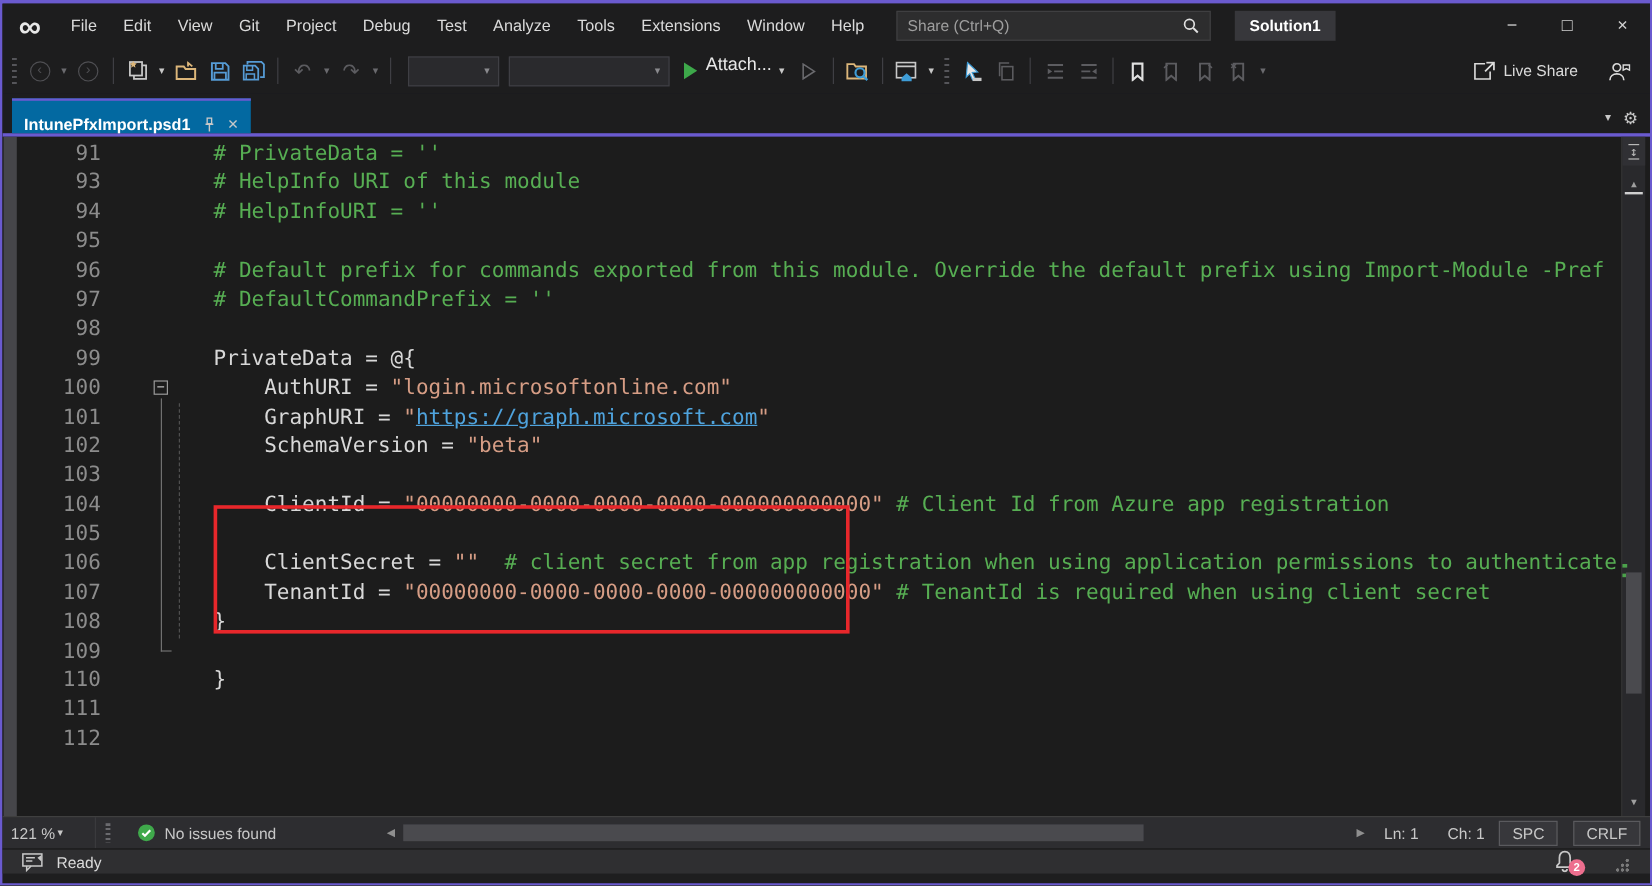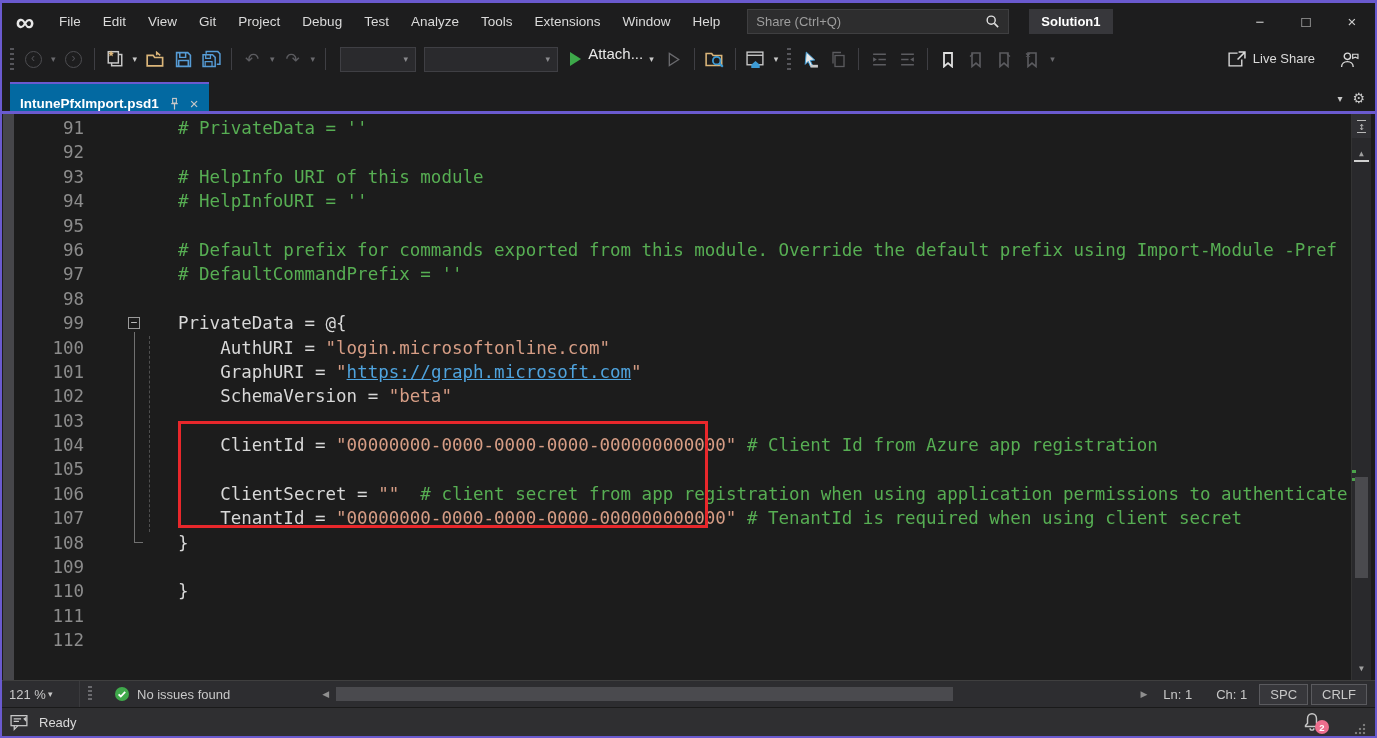--- a/index.html
+++ b/index.html
@@ -78,25 +78,25 @@
     border-top:1px solid #3F3F3F;display:flex;align-items:center;font-size:13px;color:#C8C8C8;}
   .zoombox{width:78px;height:100%;display:flex;align-items:center;
     padding:0 7px;border-right:1px solid #3A3A3D;}
   .vgrip{width:4px;height:16px;margin:0 8px;background:repeating-linear-gradient(to bottom,#6a6a6e 0 2px,transparent 2px 4px);}
   .issues{display:flex;align-items:center;gap:7px;margin-left:14px;}
   .hscroll{flex:1;display:flex;align-items:center;margin-left:88px;height:100%;}
   .harrow{font-size:9px;color:#8F8F8F;padding:0 4px;}
   .htrack{flex:1;height:100%;position:relative;}
   .hthumb{position:absolute;left:3px;top:6px;height:14px;width:617px;background:#4A4A4E;}
   .stat{padding:0 12px;white-space:nowrap;}
-  .stat-cell{border:1px solid #5A5A5E;background:#37373B;padding:2px 10px;margin-right:3px;white-space:nowrap;}
+  .stat-cell{border:1px solid #5A5A5E;background:#37373B;padding:2px 10px;margin-right:13px;white-space:nowrap;}
   .stat-cell:last-child{margin-right:8px;}
   
-  .statusbar{position:absolute;left:0;right:0;top:704px;height:29px;background:#2F2F31;
-    border-top:1px solid #1A1A1A;display:flex;align-items:center;padding:0 8px;font-size:13px;color:#DADADA;}
+  .statusbar{position:absolute;left:0;right:0;top:704px;height:21px;background:#2F2F31;
+    border-top:1px solid #1A1A1A;display:flex;align-items:center;padding:0 16px;font-size:13px;color:#DADADA;}
   .ready-label{margin-left:10px;}
   .bell-wrap{margin-left:auto;position:relative;width:22px;height:20px;}
   .badge{position:absolute;right:-4px;bottom:-2px;width:14px;height:14px;border-radius:50%;background:#ED6E8E;
     color:#FFFFFF;font-size:9.5px;font-weight:bold;display:flex;align-items:center;justify-content:center;}
   .grip-corner{width:14px;height:14px;margin-left:28px;align-self:flex-end;
     background:
       radial-gradient(circle at 11px 3px,#7a7a7a 1.2px,transparent 1.6px),
       radial-gradient(circle at 11px 7px,#7a7a7a 1.2px,transparent 1.6px),
       radial-gradient(circle at 7px 7px,#7a7a7a 1.2px,transparent 1.6px),
       radial-gradient(circle at 11px 11px,#7a7a7a 1.2px,transparent 1.6px),
@@ -306,21 +306,20 @@
     <div class="tabstrip-right">
       <span class="doc-caret">▾</span>
       <span class="doc-gear">⚙</span>
     </div>
   </div>
 
   <div class="editor">
     <div class="left-strip"></div>
     <div class="code-rows" id="code-rows">
         <div class="crow"><span class="lnum">91</span><pre class="ccode"><span class="cm"># PrivateData = ''</span></pre></div>
-        <div class="crow"><span class="lnum">92</span><pre class="ccode"></pre></div>
         <div class="crow"><span class="lnum">93</span><pre class="ccode"><span class="cm"># HelpInfo URI of this module</span></pre></div>
         <div class="crow"><span class="lnum">94</span><pre class="ccode"><span class="cm"># HelpInfoURI = ''</span></pre></div>
         <div class="crow"><span class="lnum">95</span><pre class="ccode"></pre></div>
         <div class="crow"><span class="lnum">96</span><pre class="ccode"><span class="cm"># Default prefix for commands exported from this module. Override the default prefix using Import-Module -Pref</span></pre></div>
         <div class="crow"><span class="lnum">97</span><pre class="ccode"><span class="cm"># DefaultCommandPrefix = ''</span></pre></div>
         <div class="crow"><span class="lnum">98</span><pre class="ccode"></pre></div>
         <div class="crow"><span class="lnum">99</span><pre class="ccode"><span class="pl">PrivateData = @{</span></pre></div>
         <div class="crow"><span class="lnum">100</span><pre class="ccode"><span class="pl">    AuthURI = </span><span class="st">"login.microsoftonline.com"</span></pre></div>
         <div class="crow"><span class="lnum">101</span><pre class="ccode"><span class="pl">    GraphURI = </span><span class="st">"</span><span class="lk">https://graph.microsoft.com</span><span class="st">"</span></pre></div>
         <div class="crow"><span class="lnum">102</span><pre class="ccode"><span class="pl">    SchemaVersion = </span><span class="st">"beta"</span></pre></div>

